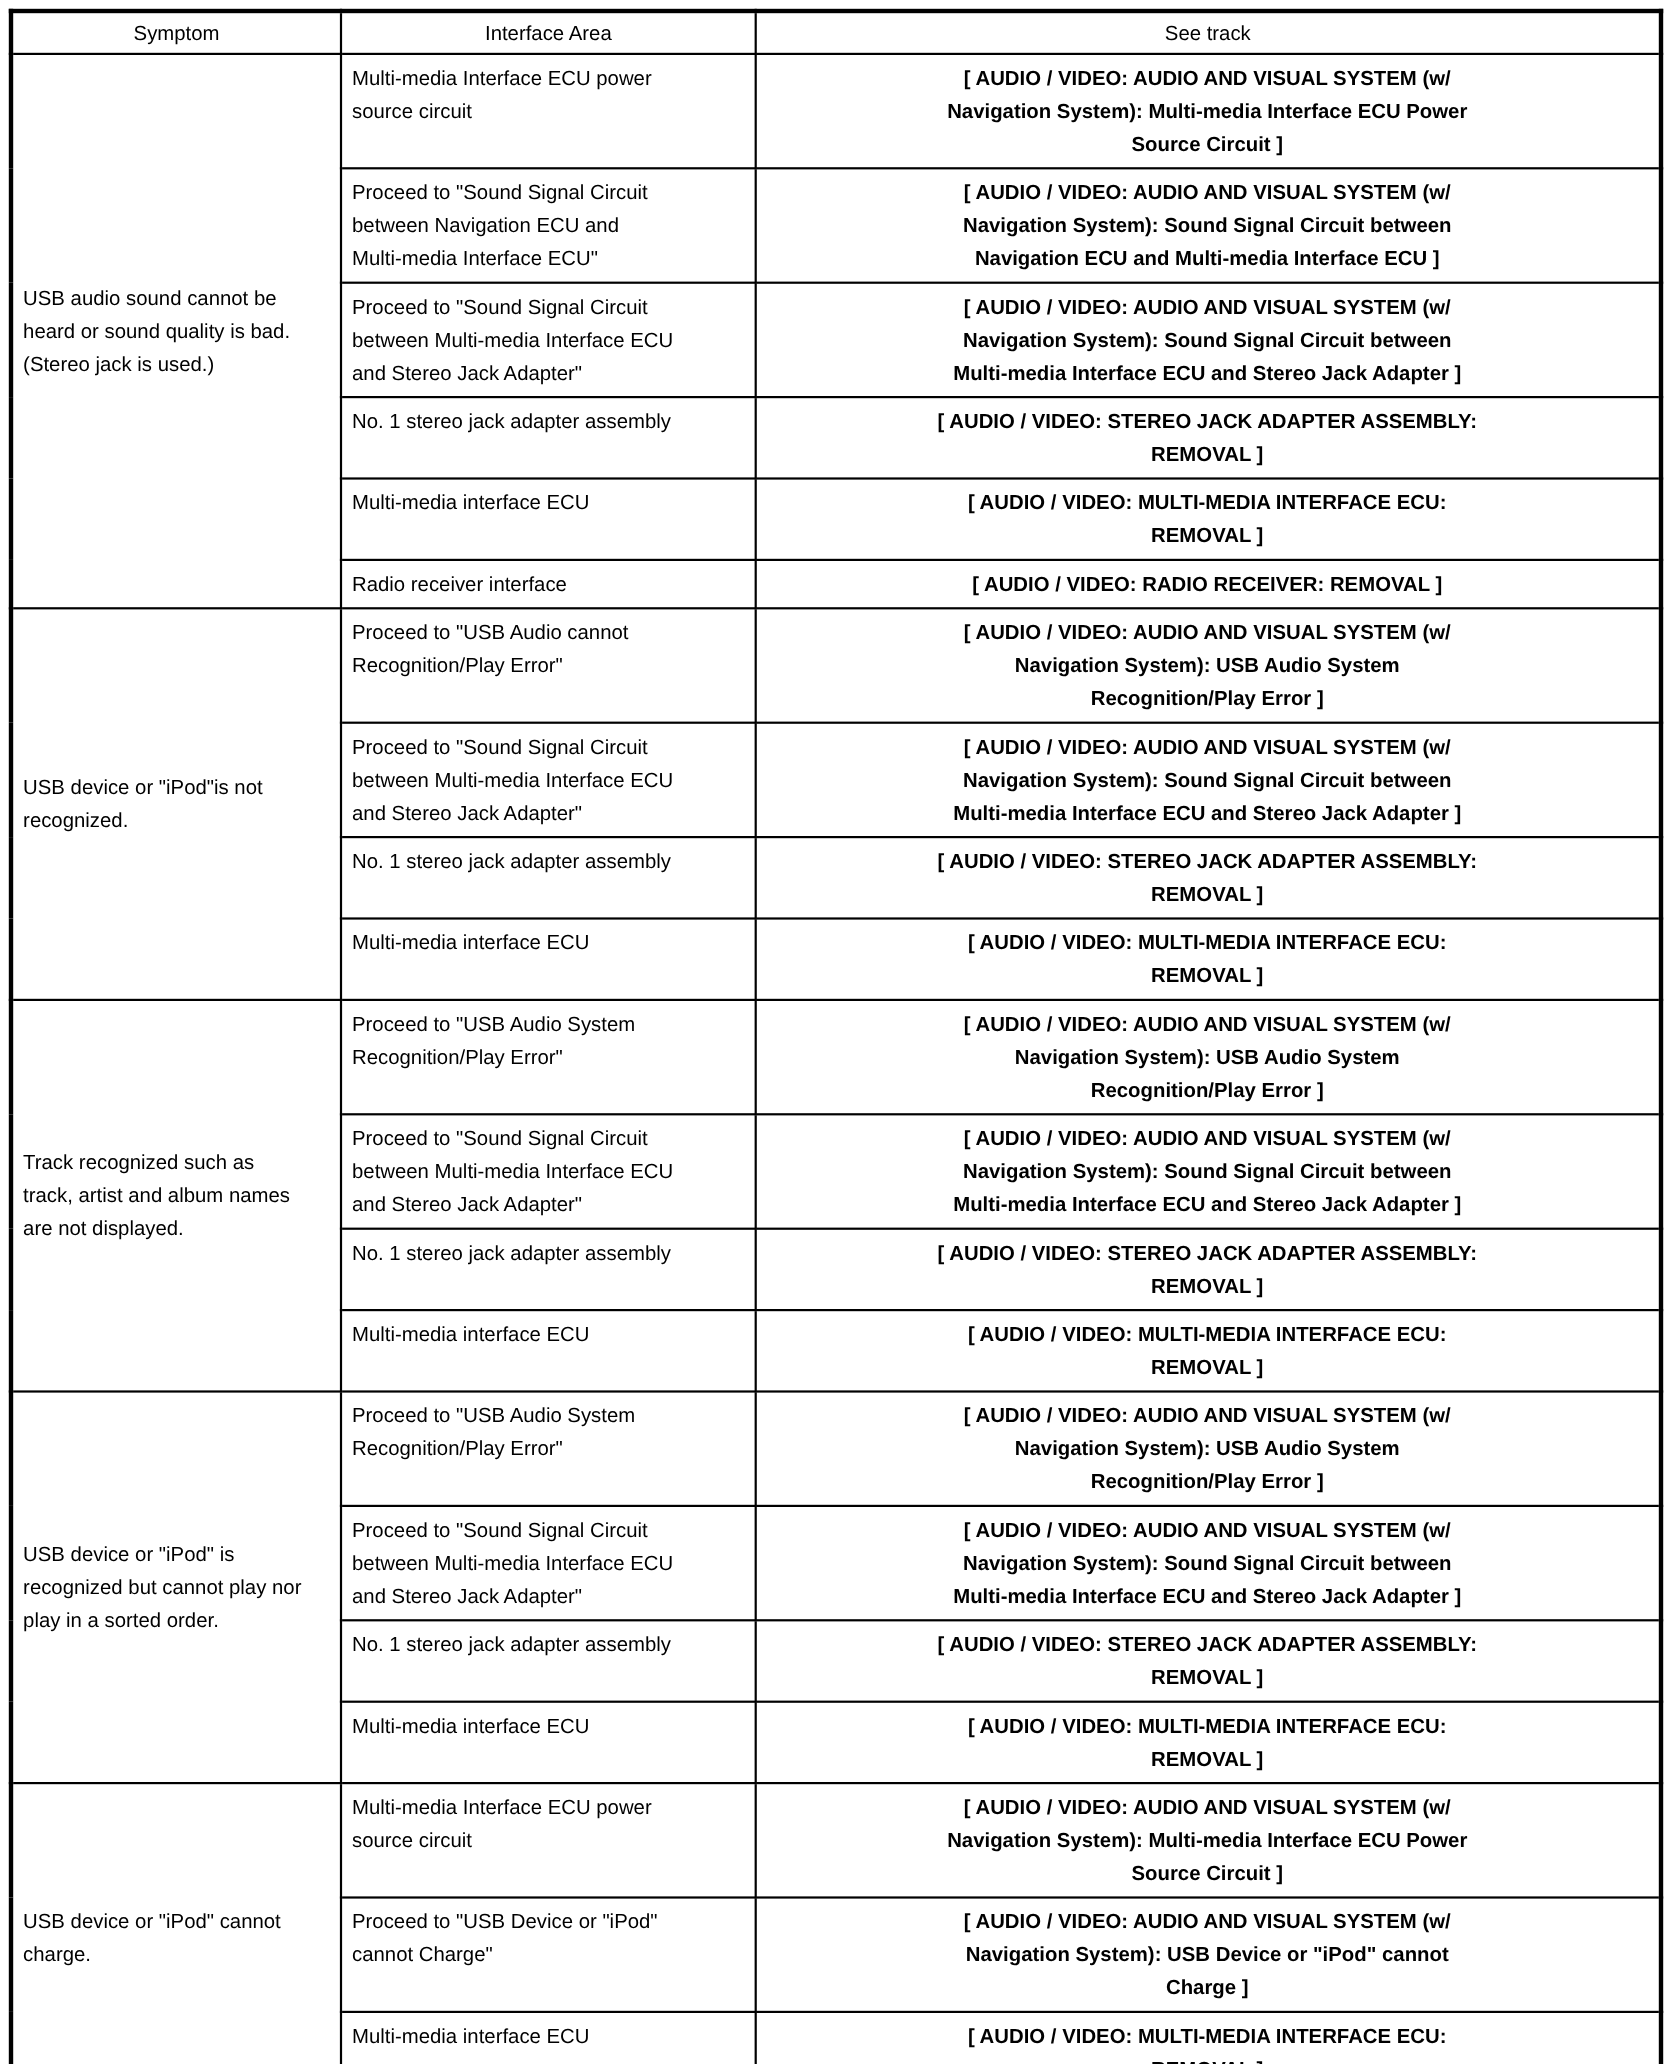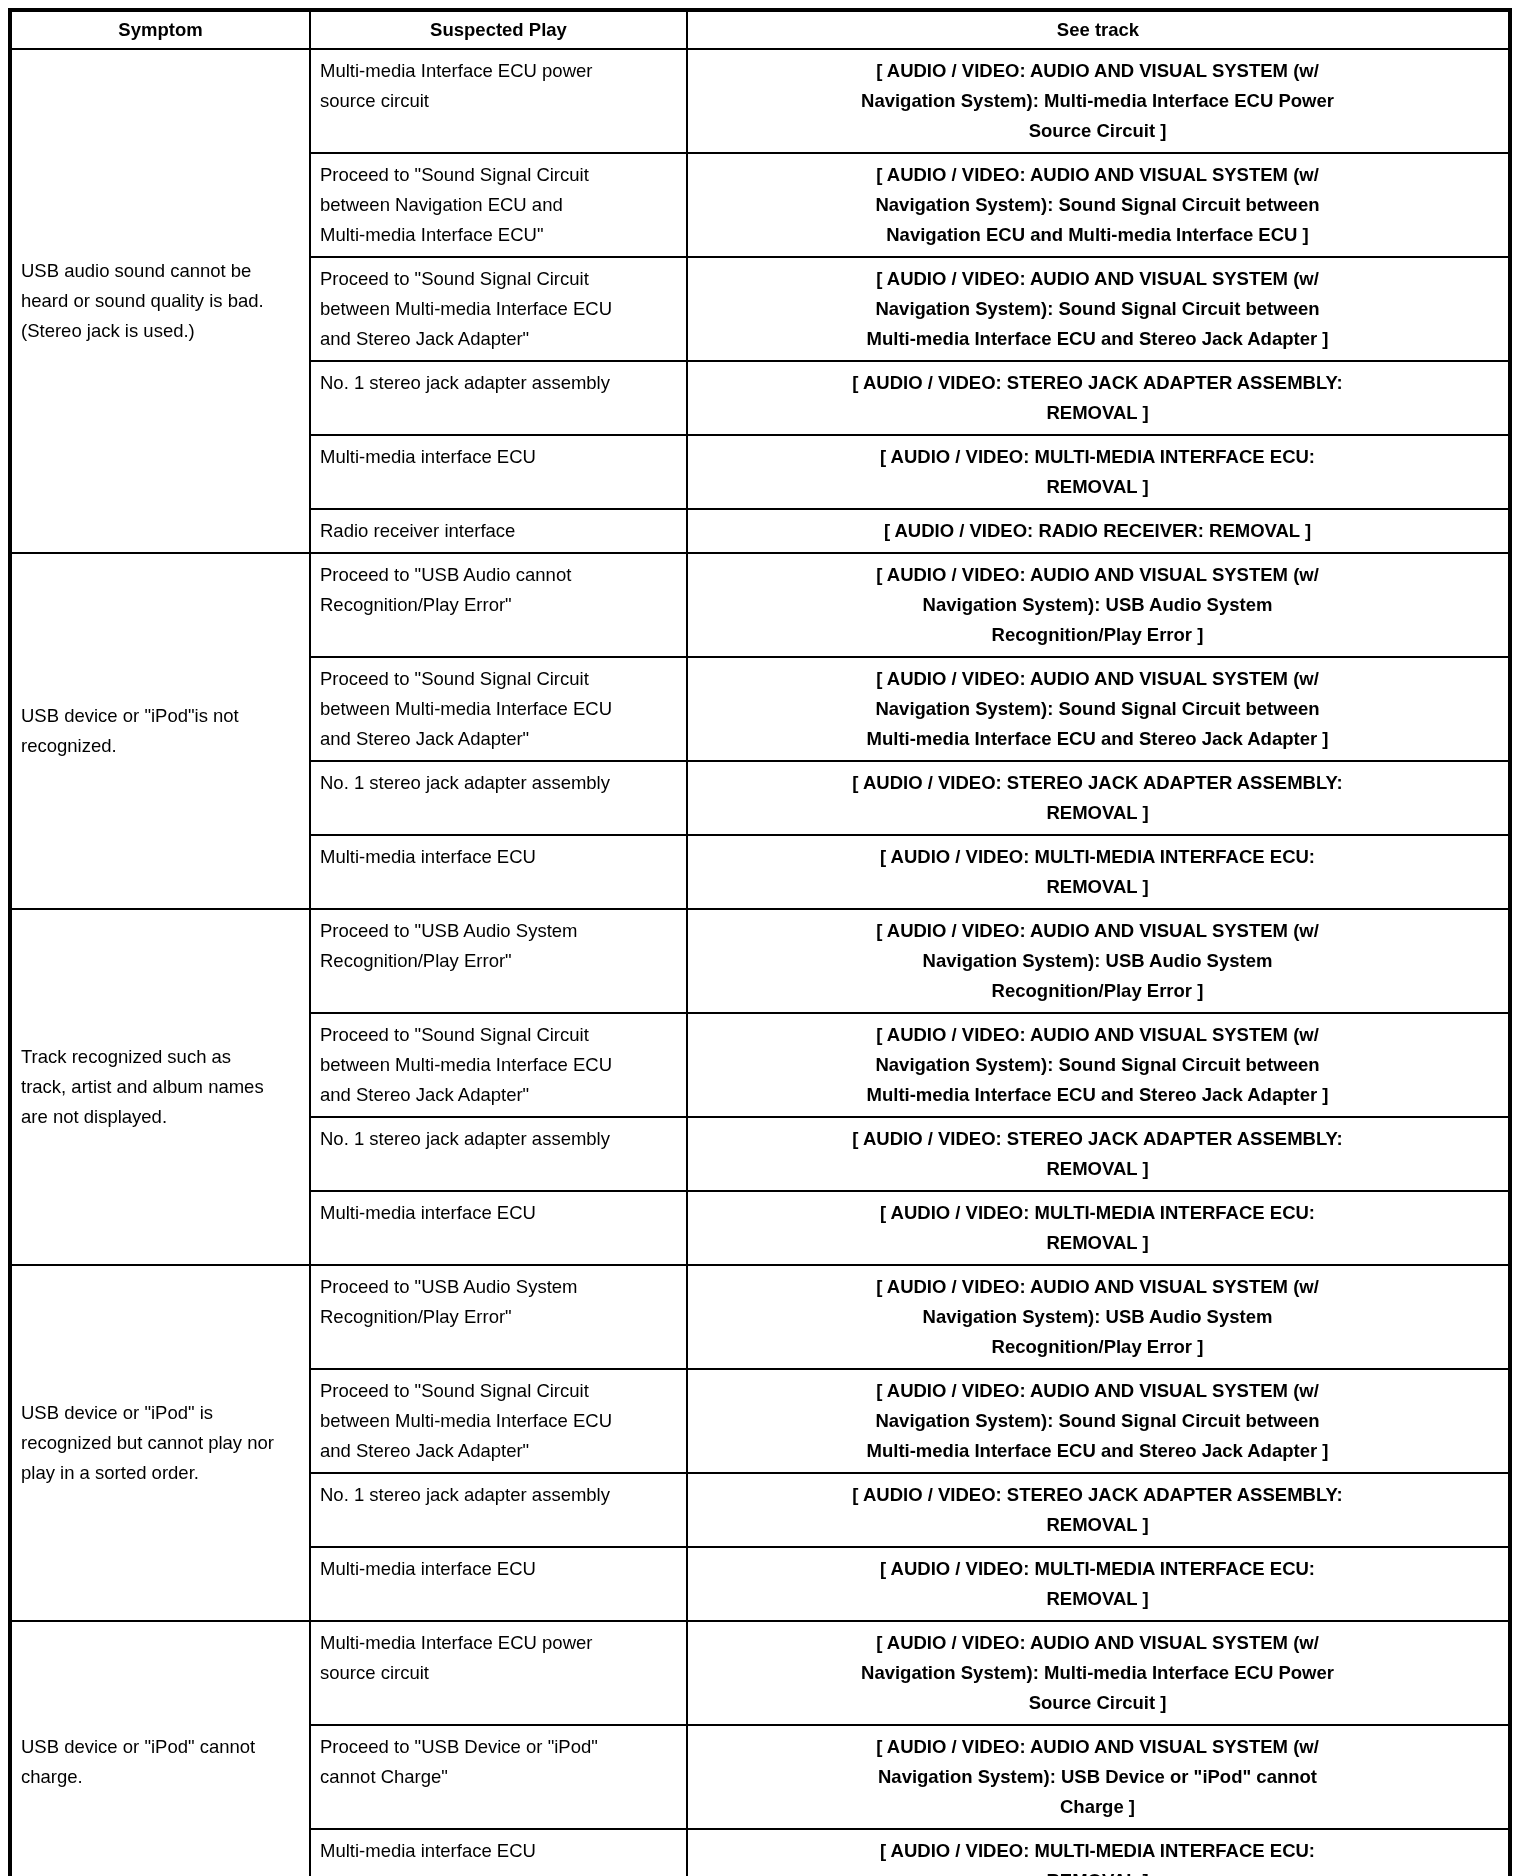--- a/index.html
+++ b/index.html
@@ -25,21 +25,21 @@
   table.symptom-table th,
   table.symptom-table td {
     border: 2px solid #000000;
     font-size: 18.5px;
     line-height: 30px;
     padding: 6px 10px 6px 9px;
     box-sizing: border-box;
     overflow-wrap: break-word;
   }
   table.symptom-table th {
-    font-weight: bold;
+    font-weight: normal;
     text-align: center;
     vertical-align: middle;
     padding: 3px 6px;
   }
   td.symptom {
     vertical-align: middle;
     white-space: pre-line;
     font-weight: normal;
     margin-top: 44px;
   }
@@ -61,21 +61,21 @@
 <div class="page">
   <table class="symptom-table">
     <colgroup>
       <col style="width:300px">
       <col style="width:377px">
       <col style="width:auto">
     </colgroup>
     <thead>
       <tr>
         <th>Symptom</th>
-        <th>Suspected Play</th>
+        <th>Interface Area</th>
         <th>See track</th>
       </tr>
     </thead>
     <tbody>
 
     <tr>
           <td class="symptom" rowspan="6">USB audio sound cannot be
 heard or sound quality is bad.
 (Stereo jack is used.)</td>
           <td class="area">Multi-media Interface ECU power

